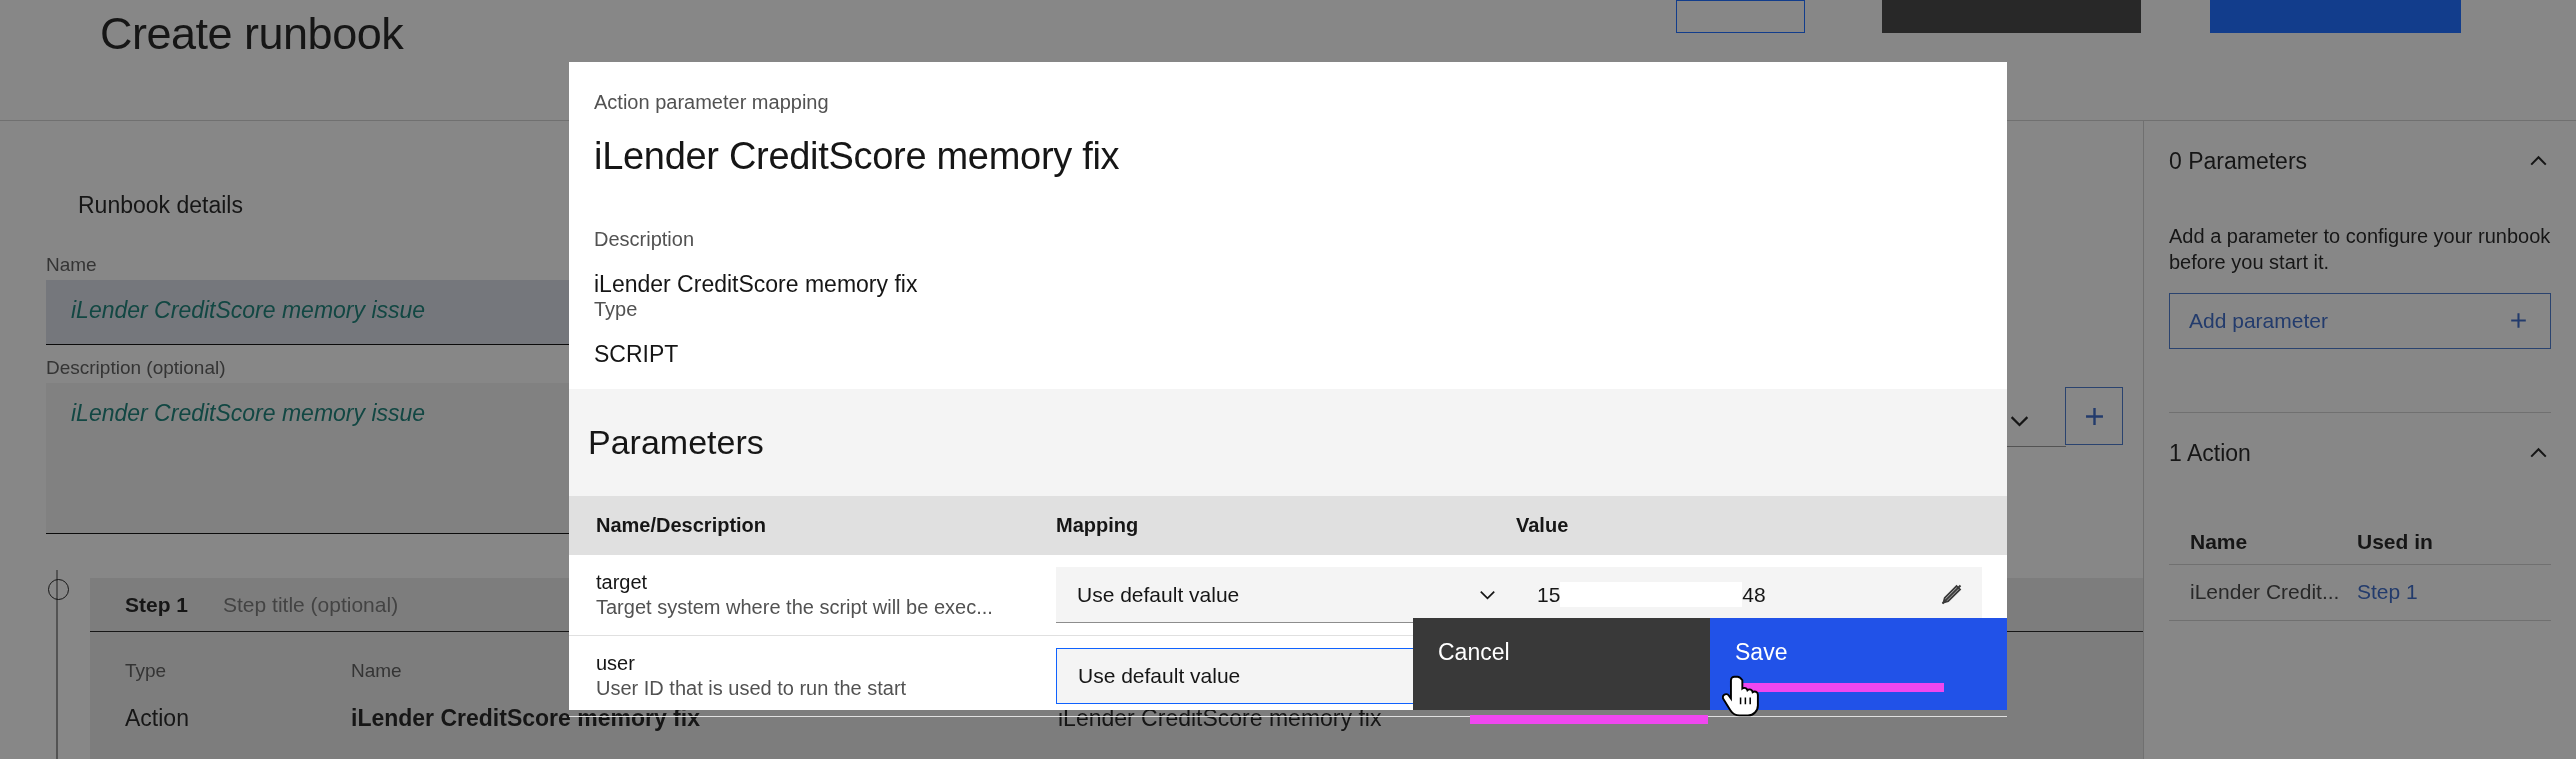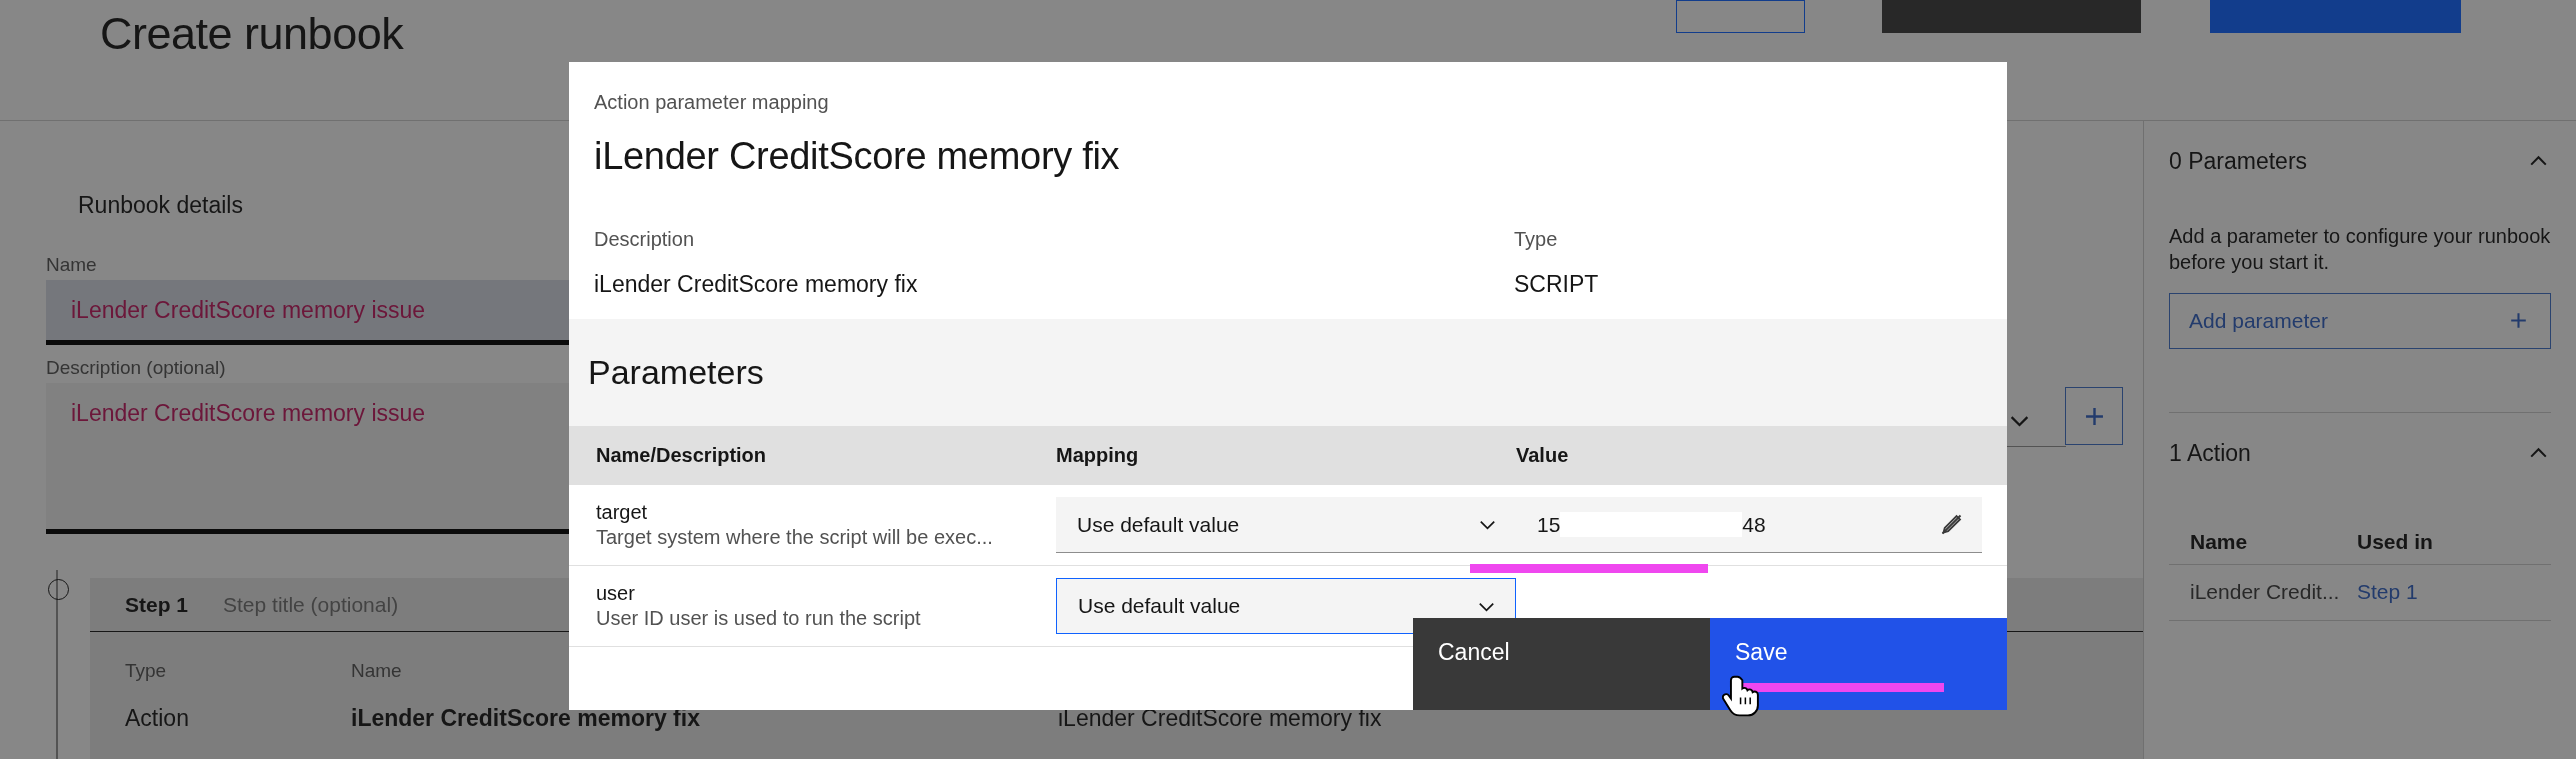--- a/index.html
+++ b/index.html
@@ -32,22 +32,22 @@
 
   
   .details-head {
     position: absolute; left: 46px; top: 192px;
     font-size: 23px; color: #161616; margin-left: 32px;
   }
   .fld-label {
     position: absolute; font-size: 19px; color: #525252;
   }
   .fld-box {
-    position: absolute; background: #e8e8e8; border-bottom: 5px solid #000000;
-    font-size: 23px; color: #be185d; padding: 17px 25px;
+    position: absolute; background: #e8e8e8; border-bottom: 1px solid #000000;
+    font-size: 23px; color: #0f766e; padding: 17px 25px; font-style: italic;
   }
   #name-label { left: 46px; top: 254px; }
   #name-box   { left: 46px; top: 280px; width: 1033px; height: 65px; }
   #name-box.selected { background: #d0d5dd; }
   #desc-label { left: 46px; top: 357px; }
   #desc-box   { left: 46px; top: 383px; width: 1033px; height: 151px; }
 
   .right-dd-chev {
     position: absolute; left: 2006px; top: 407px;
     width: 27px; height: 27px; color: #161616;
@@ -123,21 +123,21 @@
   #scrim { position: absolute; inset: 0; background: rgba(22,22,22,.49); }
 
   
   #modal {
     position: absolute; left: 569px; top: 62px; width: 1438px; height: 648px;
     background: #ffffff;
   }
   .m-pad { padding: 29px 25px 0 25px; }
   .m-eyebrow { font-size: 20px; color: #525252; }
   .m-title { font-size: 38px; color: #161616; margin-top: 21px; letter-spacing: -0.3px; }
-  .m-meta { display: flex; margin-top: 50px; }
+  .m-meta { display: flex; margin-top: 50px; flex-direction: column; }
   .m-meta-col { }
   .m-meta-col.c-a { width: 920px; }
   .m-meta-lbl { font-size: 20px; color: #525252; }
   .m-meta-val { font-size: 23px; color: #161616; margin-top: 20px; }
 
   .m-params-band {
     margin: 21px 0 0 0; background: #f4f4f4; height: 107px;
     display: flex; align-items: center; padding-left: 19px;
   }
   .m-params-title { font-size: 34px; color: #161616; }
@@ -333,21 +333,21 @@
             </svg>
           </span>
         </div>
       </div>
       <div class="ann" style="left:901px; top:79px; width:238px;"></div>
     </div>
 
     <div class="p-row" style="position:relative;">
       <div class="col-nd">
         <div class="p-name">user</div>
-        <div class="p-desc">User ID user is used to run the script</div>
+        <div class="p-desc">User ID that is used to run the start</div>
       </div>
       <div class="col-mp">
         <div class="sel focused">
           <span>Use default value</span>
           <span class="sel-chev">
             <svg viewBox="0 0 24 24" fill="none" stroke="#161616" stroke-width="1.8">
                 <path d="M5 9l7 7 7-7"></path>
               </svg>
           </span>
         </div>

